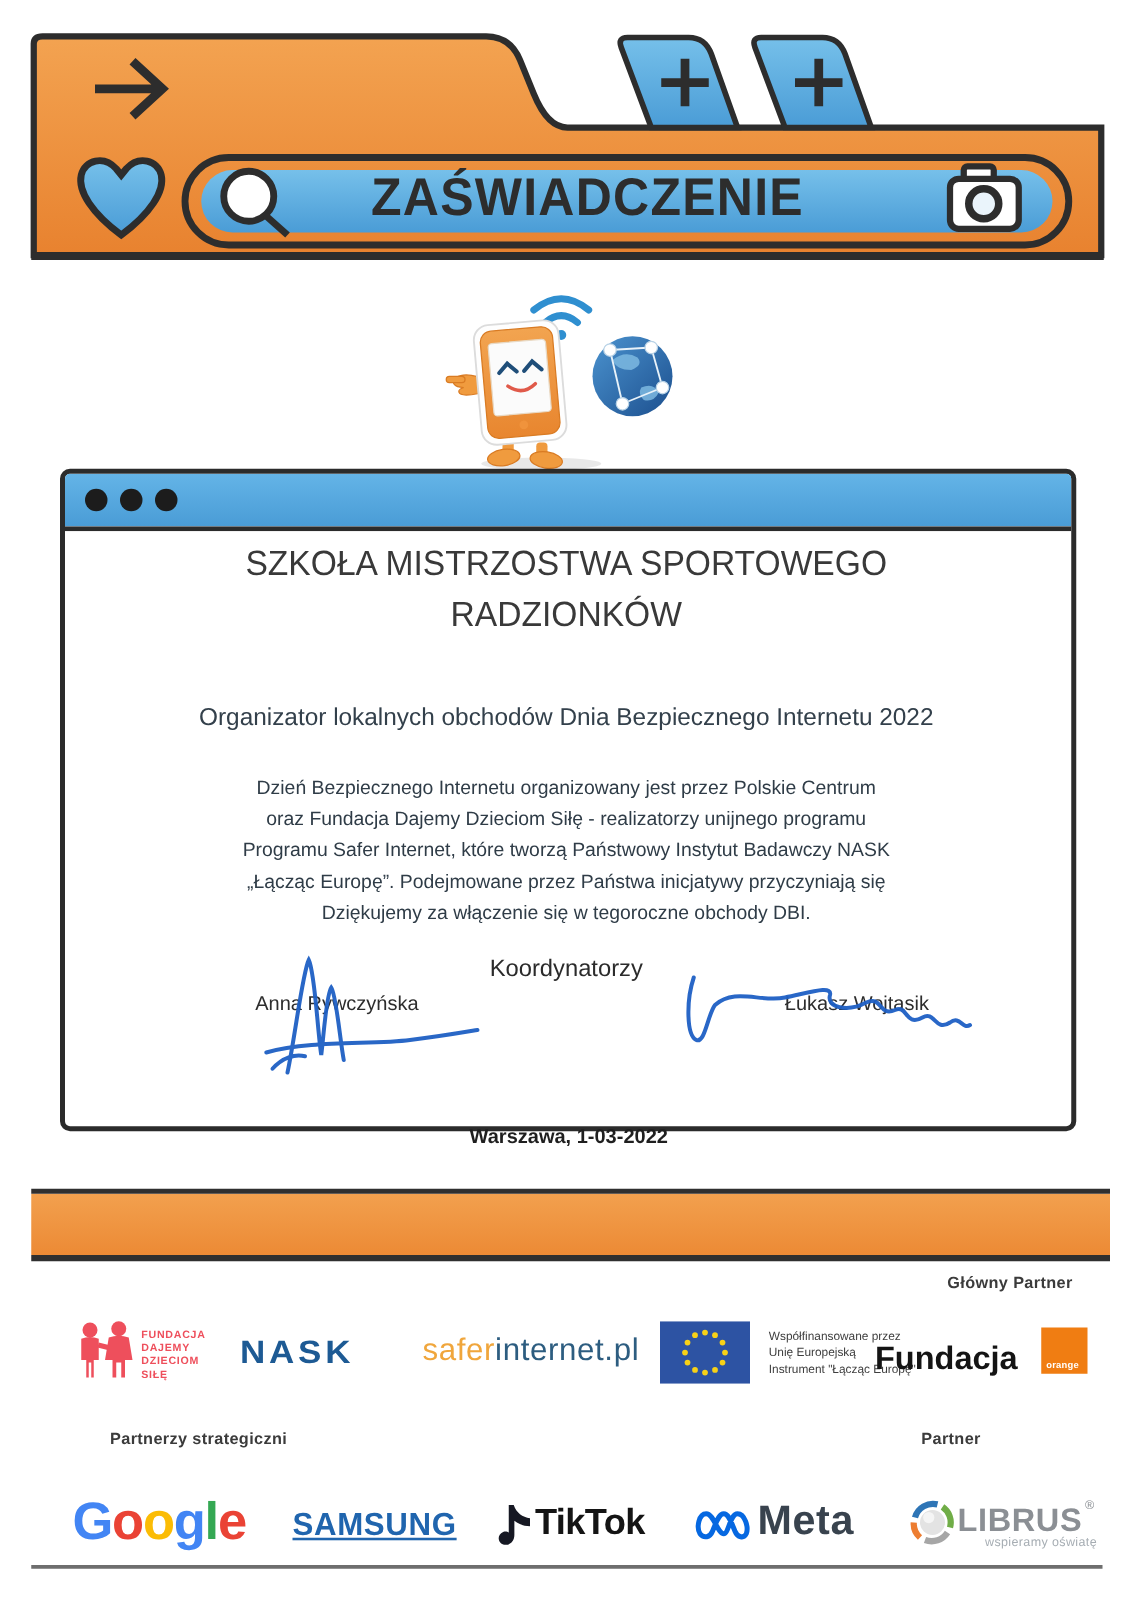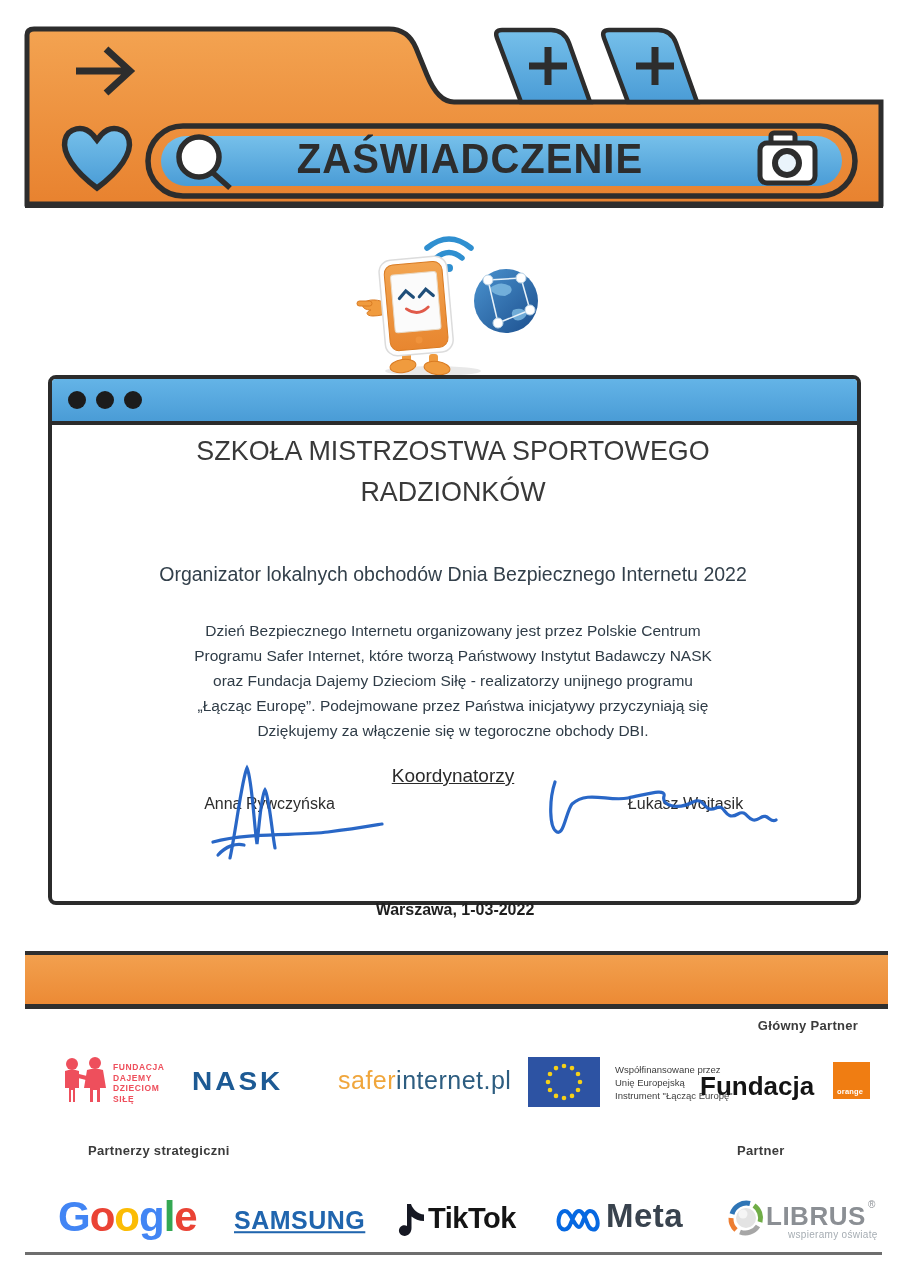--- a/index.html
+++ b/index.html
@@ -19,21 +19,21 @@
     background:linear-gradient(#64b4e7,#4a9cd6);border-bottom:4px solid #2b2b2b;
     border-radius:4px 4px 0 0;}
   .dot{position:absolute;top:12px;width:18px;height:18px;border-radius:50%;background:#1c1c1c;}
 
   .school-title{left:58px;top:430px;width:790px;text-align:center;font-size:28px;
     color:#393939;line-height:41px;transform:scaleX(.96);}
   .subtitle{left:58px;top:563px;width:790px;text-align:center;font-size:19.5px;
     color:#33404b;}
   .bodytext{left:58px;top:618px;width:790px;text-align:center;font-size:15.5px;
     line-height:25px;color:#2f3c47;}
-  .coord{left:58px;top:765px;width:790px;text-align:center;font-size:19px;color:#2b2b2b;text-decoration:underline;}
+  .coord{left:58px;top:765px;width:790px;text-align:center;font-size:19px;color:#2b2b2b;}
   .signer-left{left:182px;top:795px;width:175px;text-align:center;font-size:16px;color:#2d2d2d;}
   .signer-right{left:598px;top:795px;width:175px;text-align:center;font-size:16px;color:#2d2d2d;}
   .date-line{left:255px;top:901px;width:400px;text-align:center;font-size:16px;
     font-weight:600;color:#1f1f1f;background:transparent;}
 
   
   .band{left:25px;top:951px;width:863px;height:58px;box-sizing:border-box;
     background:linear-gradient(#f2a04e,#ec8a35);
     border-top:4px solid #2f2f2f;border-bottom:5px solid #2f2f2f;}
 
@@ -184,22 +184,22 @@
 
   <div class="abs school-title">
     <div>SZKOŁA MISTRZOSTWA SPORTOWEGO</div>
     <div>RADZIONKÓW</div>
   </div>
 
   <div class="abs subtitle">Organizator lokalnych obchodów Dnia Bezpiecznego Internetu 2022</div>
 
   <div class="abs bodytext">
     <div>Dzień Bezpiecznego Internetu organizowany jest przez Polskie Centrum</div>
+    <div>oraz Fundacja Dajemy Dzieciom Siłę - realizatorzy unijnego programu</div>
     <div>Programu Safer Internet, które tworzą Państwowy Instytut Badawczy NASK</div>
-    <div>oraz Fundacja Dajemy Dzieciom Siłę - realizatorzy unijnego programu</div>
     <div>„Łącząc Europę”. Podejmowane przez Państwa inicjatywy przyczyniają się</div>
     <div>Dziękujemy za włączenie się w tegoroczne obchody DBI.</div>
   </div>
 
   <div class="abs coord">Koordynatorzy</div>
   <div class="abs signer-left">Anna Rywczyńska</div>
   <div class="abs signer-right">Łukasz Wojtasik</div>
 
   <svg class="abs" style="left:48px;top:740px" width="813" height="170" viewBox="0 0 813 170">
     <g fill="none" stroke="#1e5fc4" stroke-width="3.2" stroke-linecap="round" opacity=".95">

